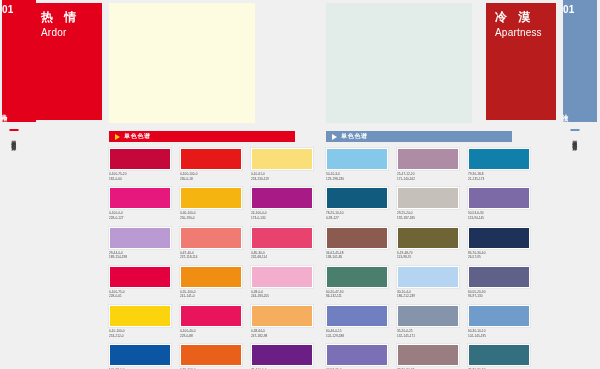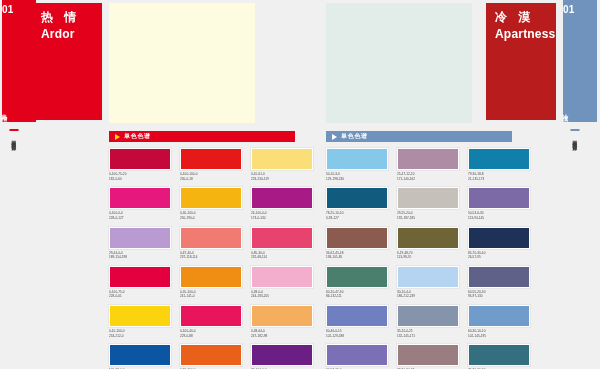--- a/index.html
+++ b/index.html
@@ -35,21 +35,21 @@
   
   .hero {
     position: absolute; top: 3px; height: 117px;
     padding: 7px 9px;
   }
   .hero-cn {
     font-size: 12px; font-weight: bold; color: #fff;
     letter-spacing: 4px; line-height: 1.25; margin-bottom: 2px;
   }
   .hero-en {
-    font-size: 12px; font-weight: bold; color: #fff;
+    font-size: 10px; font-weight: normal; color: #fff;
     letter-spacing: .2px; line-height: 1.2;
   }
 
   
   .tint { position: absolute; top: 3px; height: 120px; }
 
   
   .spine {
     position: absolute;
     font-size: 4.6px; color: #3d3d3d; font-weight: bold;

